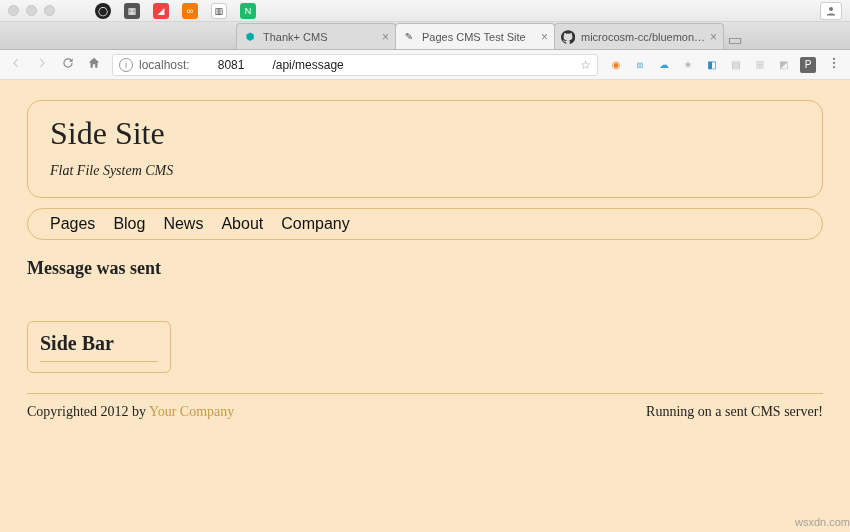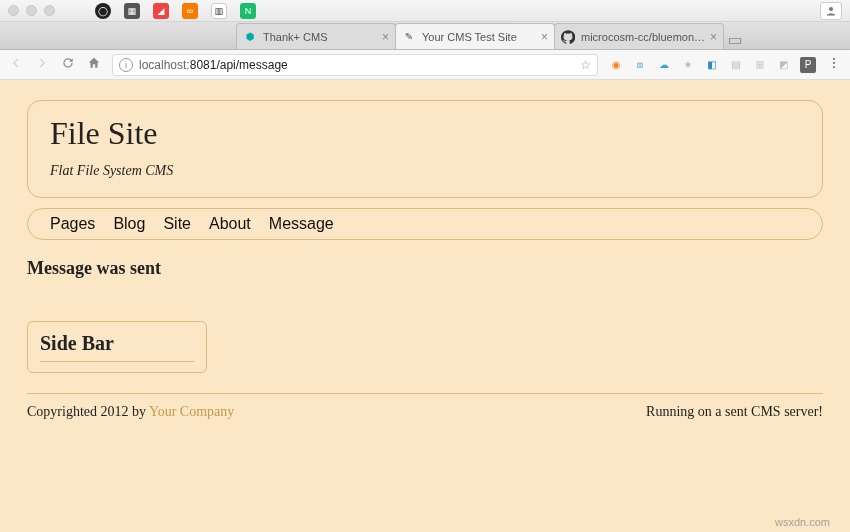--- a/index.html
+++ b/index.html
@@ -21,41 +21,41 @@
 .tab .lbl{flex:1;white-space:nowrap;overflow:hidden;text-overflow:ellipsis;}
 .tab .x{color:#888;font-size:12px;margin-left:4px;}
 .newtab{width:24px;height:20px;color:#888;font-size:16px;display:flex;align-items:center;justify-content:center;}
 .toolbar{height:30px;background:#f7f7f7;border-bottom:1px solid #ddd;display:flex;align-items:center;padding:0 8px;gap:10px;}
 .nav-ico{color:#777;width:16px;text-align:center;}
 .nav-ico svg{width:14px;height:14px;fill:#888;}
 .nav-ico.disabled svg{fill:#cfcfcf;}
 .omni{flex:1;height:22px;border:1px solid #dcdcdc;border-radius:3px;background:#fff;display:flex;align-items:center;padding:0 6px;font-size:12px;color:#333;}
 .omni .info{width:14px;height:14px;border:1px solid #999;border-radius:50%;font-size:9px;color:#888;display:flex;align-items:center;justify-content:center;margin-right:6px;}
 .omni .host{color:#666;}
-.omni .path{color:#222;}
+.omni .path{color:#222;margin-left:28px;}
 .omni .star{margin-left:auto;color:#999;}
 .ext-row{display:flex;gap:8px;align-items:center;}
 .ext{width:16px;height:16px;font-size:10px;display:flex;align-items:center;justify-content:center;}
 .menu-ico svg{width:14px;height:14px;fill:#888;}
 .page{flex:1;background:#fbe7c6;position:relative;overflow:auto;padding:20px 27px;font-family:Georgia,"Times New Roman",serif;color:#222;}
 .panel{border:1px solid #e3b97d;border-radius:14px;background:#fbe7c6;padding:14px 22px 18px;}
 .site-title{font-size:32px;font-family:"Times New Roman",serif;}
 .tagline{font-style:italic;font-size:14px;margin-top:11px;}
 .navbar{margin-top:10px;border:1px solid #e3b97d;border-radius:16px;padding:6px 22px;display:flex;gap:18px;font-family:Arial,sans-serif;font-size:16px;align-items:center;}
 .navbar a{color:#111;text-decoration:none;}
 .content-row{display:flex;margin-top:18px;gap:30px;flex-direction:column;}
 .main{flex:1;}
 .main h2{font-size:18px;font-weight:bold;margin-bottom:12px;}
 .main p{font-size:14px;}
-.sidebar{width:180px;border:1px solid #e3b97d;border-radius:6px;padding:10px 12px;}
+.sidebar{width:144px;border:1px solid #e3b97d;border-radius:6px;padding:10px 12px;}
 .sidebar h3{font-size:20px;border-bottom:1px solid #e3b97d;padding-bottom:6px;}
 .divider{border:none;border-top:1px solid #e3b97d;margin:20px 0 10px;}
 .footer{display:flex;justify-content:space-between;font-size:14px;}
 .footer .link{color:#c79a4b;margin-top:12px;}
-.watermark{position:absolute;right:20px;bottom:4px;font-size:11px;color:#a9a099;font-family:Arial,sans-serif;}
+.watermark{position:absolute;right:0;bottom:4px;font-size:11px;color:#a9a099;font-family:Arial,sans-serif;}
 </style>
 </head>
 <body>
 
 <div class="window">
   <div class="titlebar">
     <div class="traffic">
       <div class="tl red"></div>
       <div class="tl yel"></div>
       <div class="tl grn"></div>
@@ -77,21 +77,21 @@
   </div>
 
   <div class="tabrow">
     <div class="tab inactive">
       <span class="ficon" style="color:#0aa">⬢</span>
       <span class="lbl">Thank+ CMS</span>
       <span class="x">×</span>
     </div>
     <div class="tab">
       <span class="ficon">✎</span>
-      <span class="lbl">Your CMS Test Site</span>
+      <span class="lbl">Pages CMS Test Site</span>
       <span class="x">×</span>
     </div>
     <div class="tab inactive">
       <span class="ficon">
           <svg viewBox="0 0 16 16" width="14" height="14">
             <path fill="#333" d="M8 .2a8 8 0 00-2.5 15.6c.4.1.5-.2.5-.4v-1.5c-2.2.5-2.7-1-2.7-1-.4-1-.9-1.2-.9-1.2-.7-.5.1-.5.1-.5.8.1 1.2.8 1.2.8.7 1.2 1.9.9 2.3.7.1-.5.3-.9.5-1.1-1.8-.2-3.6-.9-3.6-4a3 3 0 01.8-2.1c-.1-.2-.4-1 .1-2.1 0 0 .7-.2 2.2.8a7.6 7.6 0 014 0c1.5-1 2.2-.8 2.2-.8.5 1.1.2 1.9.1 2.1.5.6.8 1.3.8 2.1 0 3.1-1.9 3.8-3.6 4 .3.3.5.8.5 1.6v2.3c0 .2.1.5.5.4A8 8 0 008 .2z"></path>
           </svg>
         </span>
       <span class="lbl">microcosm-cc/bluemonday: bl</span>
       <span class="x">×</span>
@@ -132,29 +132,29 @@
     </div>
     <span class="nav-ico menu-ico"><svg viewBox="0 0 24 24">
           <circle cx="12" cy="5" r="2"></circle>
           <circle cx="12" cy="12" r="2"></circle>
           <circle cx="12" cy="19" r="2"></circle>
         </svg></span>
   </div>
 
   <div class="page">
     <div class="panel">
-      <div class="site-title">File Site</div>
+      <div class="site-title">Side Site</div>
       <div class="tagline">Flat File System CMS</div>
     </div>
     <div class="navbar">
       <a>Pages</a>
       <a>Blog</a>
-      <a>Site</a>
+      <a>News</a>
       <a>About</a>
-      <a>Message</a>
+      <a>Company</a>
     </div>
     <div class="content-row">
       <div class="main">
         <h2>Message was sent</h2>
       </div>
       <div class="sidebar">
         <h3>Side Bar</h3>
       </div>
     </div>
     <hr class="divider">

